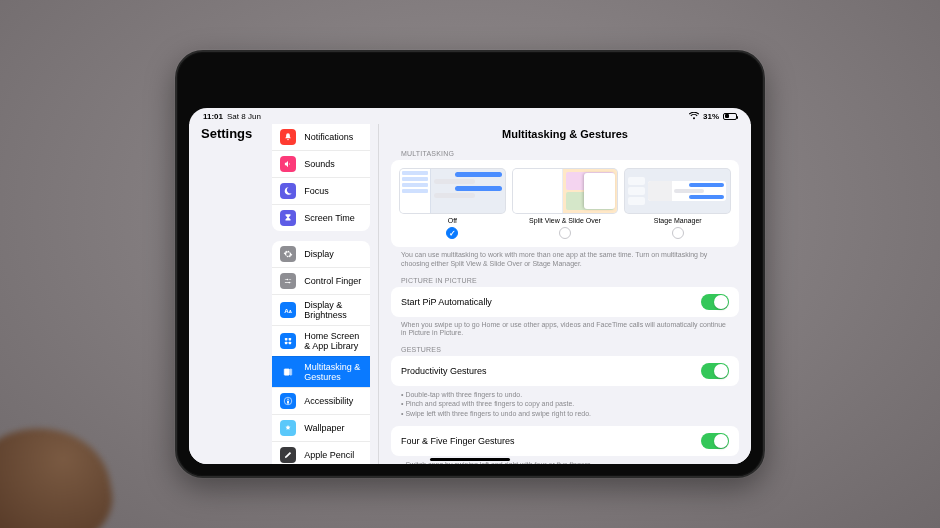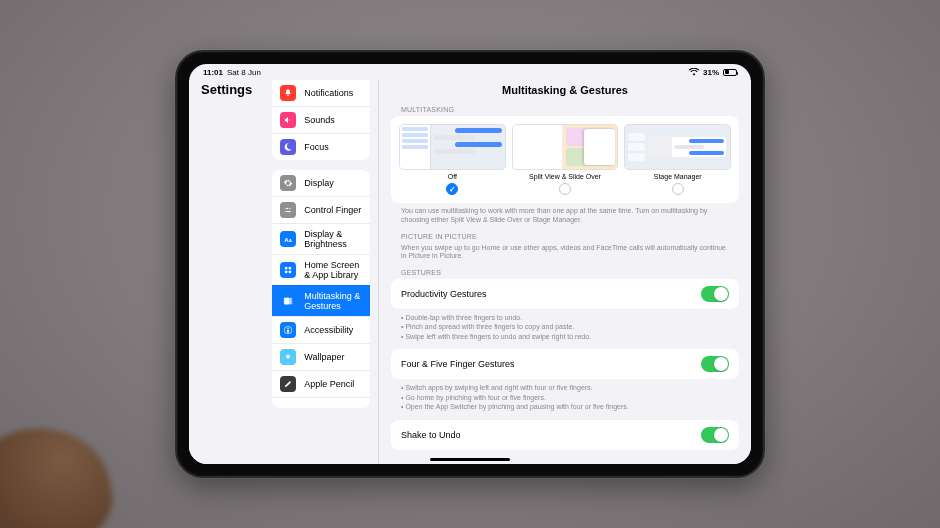--- a/index.html
+++ b/index.html
@@ -1,20 +1,20 @@
 <!DOCTYPE html>
 <html><head>
 <meta charset="utf-8">
 <style>
   * { margin: 0; padding: 0; box-sizing: border-box; font-family: -apple-system, "Helvetica Neue", Arial, sans-serif; -webkit-font-smoothing: antialiased; }
   html, body { width: 940px; height: 528px; background: #8a8486; overflow: hidden; }
   .desk { width: 940px; height: 528px; position: relative; display: flex; align-items: center; justify-content: center; background: radial-gradient(ellipse at 50% 40%, #948e90 0%, #7e787a 60%, #6f696b 100%); }
   .finger { position: absolute; left: -30px; bottom: -20px; width: 140px; height: 120px; background: radial-gradient(circle at 70% 30%, #7a5a42 0%, #5a3d2a 70%); border-radius: 50% 60% 40% 50%; filter: blur(3px); transform: rotate(-10deg); }
   .ipad { position: relative; width: 590px; height: 428px; background: #0a0a0a; border-radius: 28px; border: 2px solid #2a2a2a; box-shadow: 0 10px 30px rgba(0,0,0,0.4), 0 0 0 1px rgba(255,255,255,0.05), inset 0 0 0 1px rgba(255,255,255,0.03); }
-  .screen { position: absolute; inset: 12px; background: #f2f2f7; border-radius: 18px; overflow: hidden; display: flex; flex-direction: column; }
+  .screen { position: absolute; inset: 12px; background: #f2f2f7; border-radius: 18px; overflow: hidden; display: flex; flex-direction: column; margin-top: 44px; }
   
   .status { height: 16px; display: flex; align-items: center; justify-content: space-between; padding: 0 14px; font-size: 8px; font-weight: 600; color: #000; }
   .status .left, .status .right { display: flex; align-items: center; gap: 4px; }
   .batt-shell { width: 14px; height: 7px; border: 0.8px solid #000; border-radius: 2px; position: relative; display: flex; align-items: center; }
   .batt-shell::after { content: ""; position: absolute; right: -2px; top: 2px; width: 1px; height: 3px; background: #000; border-radius: 0 1px 1px 0; }
   .batt-fill { width: 31%; height: 4px; background: #000; margin-left: 1px; border-radius: 1px; }
   
   .split { flex: 1; display: flex; min-height: 0; }
   .sidebar { width: 190px; background: #f2f2f7; border-right: 0.5px solid rgba(0,0,0,0.1); display: flex; flex-direction: row; }
   .sb-title { font-size: 13px; font-weight: 700; padding: 2px 12px 6px; }
@@ -127,20 +127,28 @@
                 <span>Sounds</span>
               </div>
               <div class="sb-item">
                 <span class="ic bg-indigo">
                     <svg viewBox="0 0 16 16">
                       <path fill="#fff" d="M9 2a6 6 0 105 9 5 5 0 01-5-9z"></path>
                     </svg>
                   </span>
                 <span>Focus</span>
               </div>
+              <div class="sb-item">
+                <span class="ic bg-indigo">
+                    <svg viewBox="0 0 16 16">
+                      <path fill="#fff" d="M4 2h8v2l-3 3 3 3v2H4v-2l3-3-3-3V2z"></path>
+                    </svg>
+                  </span>
+                <span>Screen Time</span>
+              </div>
             </div>
 
             <div class="sb-group">
               <div class="sb-item">
                 <span class="ic bg-gray">
                     <svg viewBox="0 0 16 16">
                       <path fill="#fff" d="M8 5a3 3 0 100 6 3 3 0 000-6zm5.5 3l1.3.8-.6 1.7-1.5-.3a5 5 0 01-.9 1l.3 1.5-1.7.6-.8-1.3a5 5 0 01-1.2 0l-.8 1.3-1.7-.6.3-1.5a5 5 0 01-.9-1l-1.5.3-.6-1.7L2.5 8l-1.3-.8.6-1.7 1.5.3a5 5 0 01.9-1L3.9 3.3l1.7-.6.8 1.3a5 5 0 011.2 0l.8-1.3 1.7.6-.3 1.5a5 5 0 01.9 1l1.5-.3.6 1.7L13.5 8z"></path>
                     </svg>
                   </span>
                 <span>Display</span>
@@ -273,20 +281,26 @@
                       </div>
                     </div>
                   <div class="cap">Stage Manager</div>
                   <div class="radio"></div>
                 </div>
               </div>
             </div>
             <div class="foot">You can use multitasking to work with more than one app at the same time. Turn on multitasking by choosing either Split View &amp; Slide Over or Stage Manager.</div>
 
             <div class="sect-head">PICTURE IN PICTURE</div>
+            <div class="card tight">
+              <div class="row">
+                <span class="lab">Start PiP Automatically</span>
+                <span class="toggle"></span>
+              </div>
+            </div>
             <div class="foot">When you swipe up to go Home or use other apps, videos and FaceTime calls will automatically continue in Picture in Picture.</div>
 
             <div class="sect-head">GESTURES</div>
             <div class="card tight">
               <div class="row">
                 <span class="lab">Productivity Gestures</span>
                 <span class="toggle"></span>
               </div>
             </div>
             <div class="bullets">

